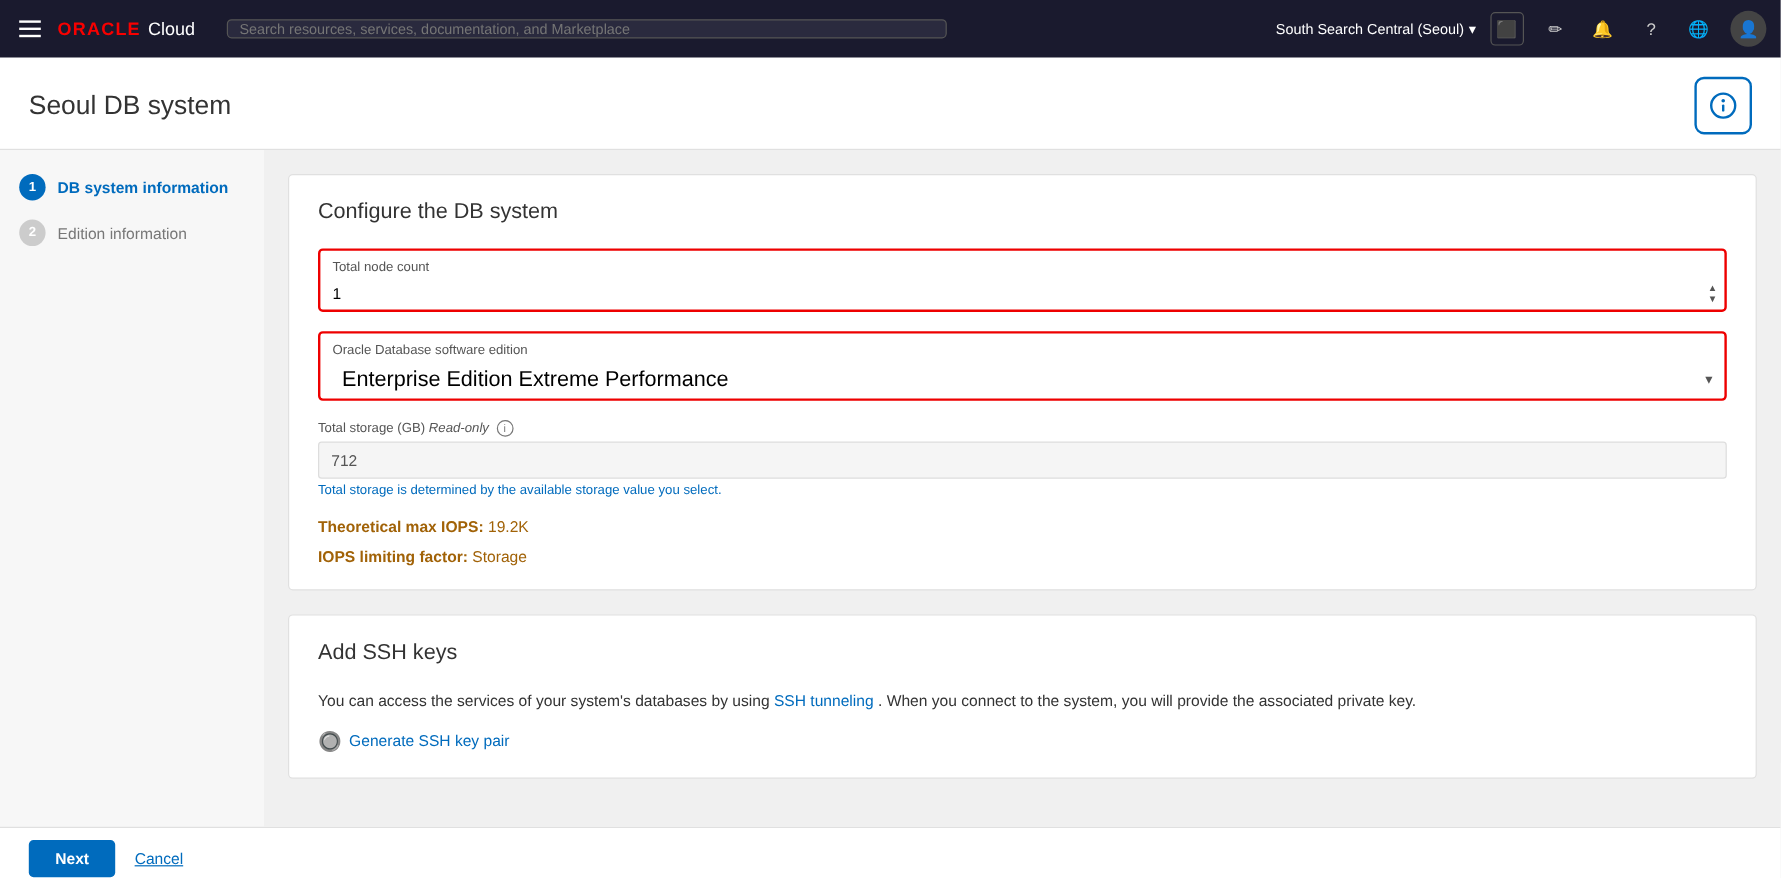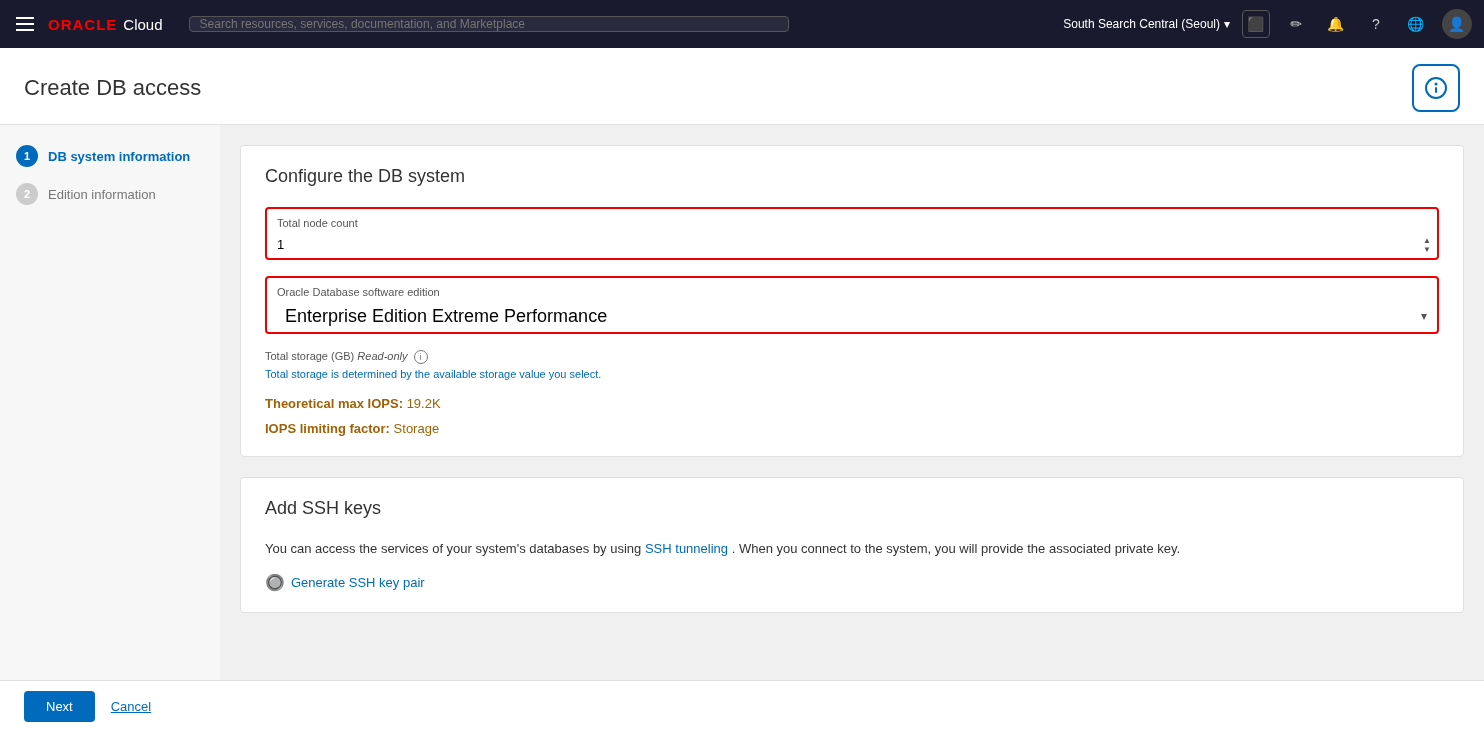--- a/index.html
+++ b/index.html
@@ -315,21 +315,21 @@
       flex-shrink: 0;
     }
     .btn-next {
       background: #006bbd;
       color: #fff;
       border: none;
       padding: 8px 22px;
       border-radius: 4px;
       font-size: 13px;
       cursor: pointer;
-      font-weight: normal;
+      font-weight: bold;
     }
     .btn-cancel {
       background: transparent;
       color: #006bbd;
       border: none;
       font-size: 13px;
       cursor: pointer;
       text-decoration: underline;
     }
 
@@ -364,21 +364,21 @@
     <div class="header-icon no-border">🔔</div>
     <div class="header-icon no-border">?</div>
     <div class="header-icon no-border">🌐</div>
     <div class="avatar-icon">👤</div>
   </div>
 </header>
 
 <div class="page-container">
 
   <div class="page-header">
-    <h1 class="page-title">Create DB access</h1>
+    <h1 class="page-title">Seoul DB system</h1>
     <div class="help-widget">
       <svg width="24" height="24" viewBox="0 0 24 24" fill="none" xmlns="http://www.w3.org/2000/svg">
         <circle cx="12" cy="12" r="10" stroke="#006bbd" stroke-width="2"></circle>
         <circle cx="12" cy="8" r="1.5" fill="#006bbd"></circle>
         <rect x="11" y="11" width="2" height="6" rx="1" fill="#006bbd"></rect>
       </svg>
     </div>
   </div>
 
   <div class="main-content">
@@ -422,20 +422,21 @@
             <span class="chevron">▾</span>
           </div>
         </div>
 
         <div class="form-group">
           <label class="form-label">
             <span>Total storage (GB)</span>
             <span class="readonly-tag"> <em>Read-only</em></span>
             <span class="info-icon">i</span>
           </label>
+          <div class="read-only-field">712</div>
           <p class="field-hint">Total storage is determined by the available storage value you select.</p>
         </div>
 
         <p class="stat-line">
           <strong>Theoretical max IOPS:</strong>
           <span> </span><span>19.2K</span>
         </p>
         <p class="stat-line">
           <strong>IOPS limiting factor:</strong>
           <span> </span><span>Storage</span>

